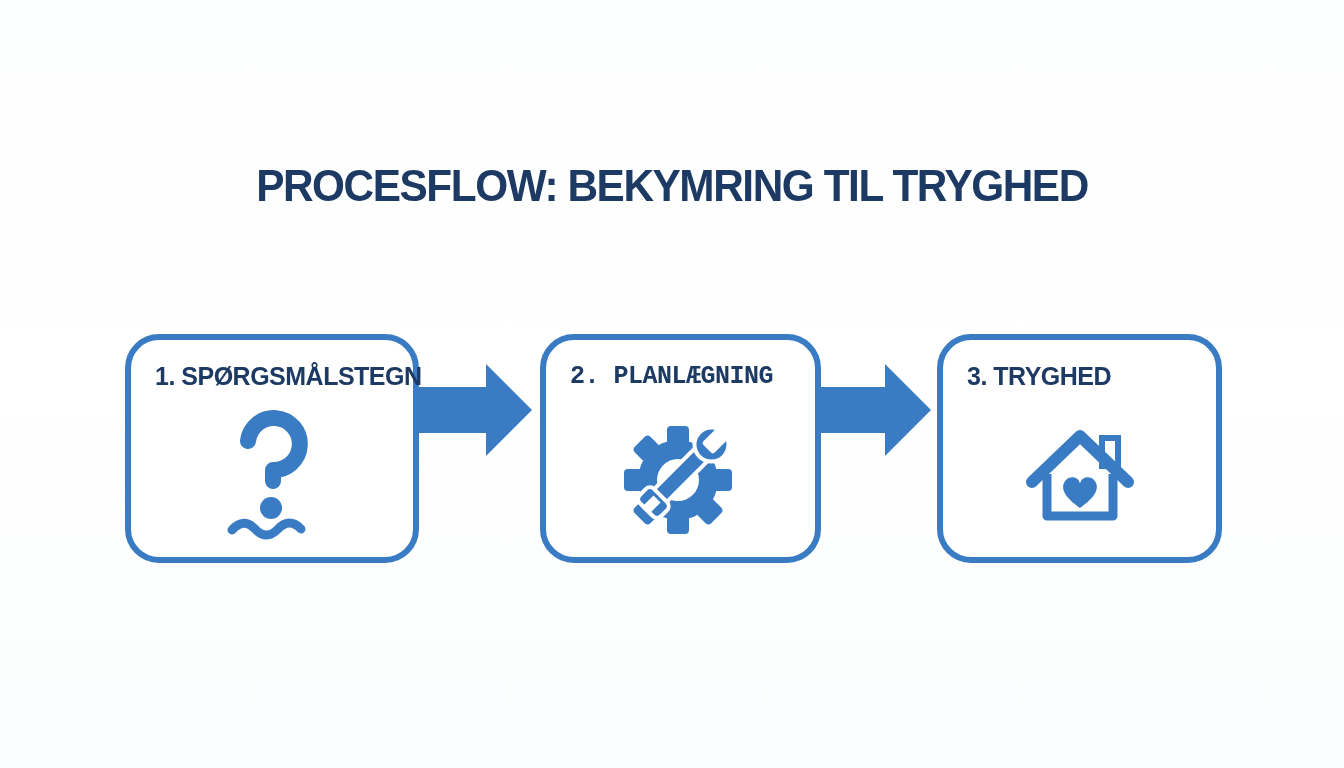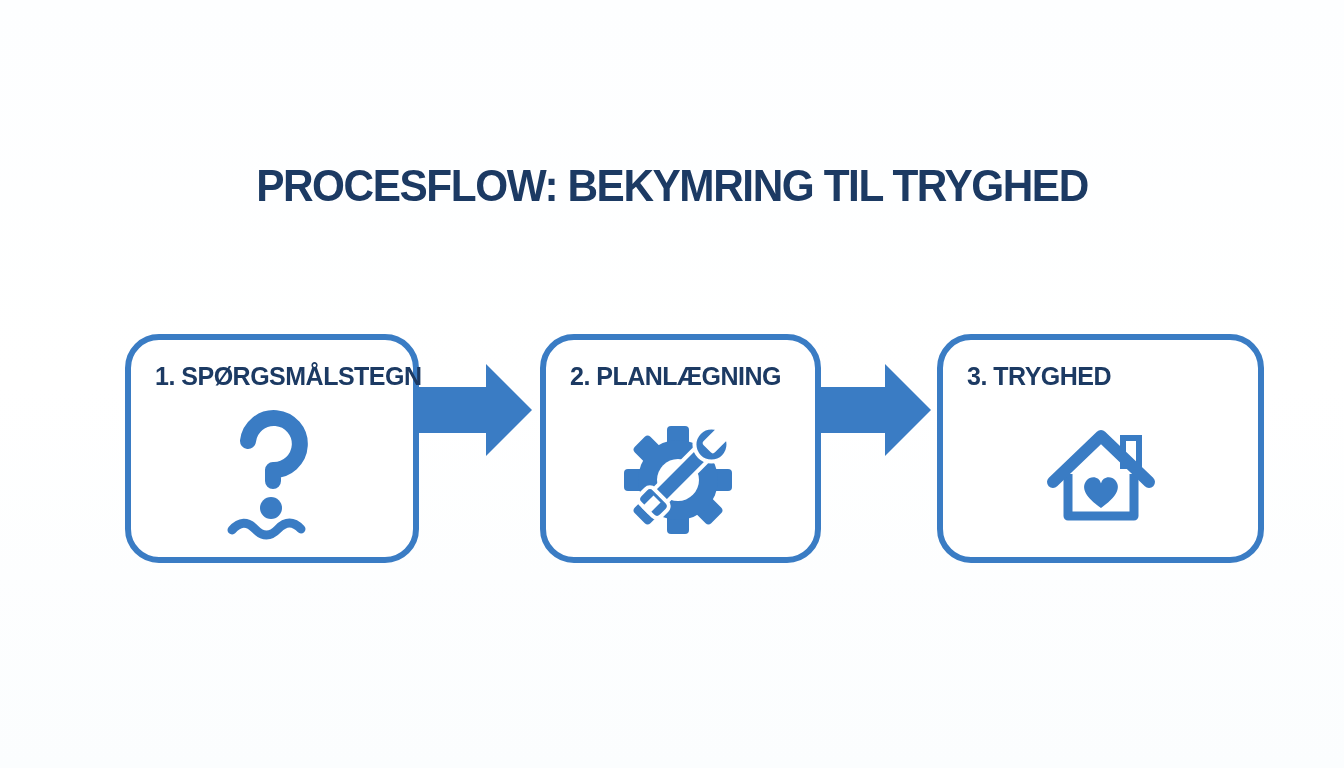--- a/index.html
+++ b/index.html
@@ -31,22 +31,22 @@
   .step{
     position:absolute;
     top:286px;
     height:229px;
     background:var(--box-bg);
     border:6px solid var(--blue);
     border-radius:34px;
     margin-top:48px;
   }
   .step-1{left:125px;width:294px;}
-  .step-2{left:540px;width:281px;}
-  .step-3{left:937px;width:327px;}
+  .step-2{left:540px;width:281px;font-family:Liberation Mono, monospace;}
+  .step-3{left:937px;width:285px;}
   .step-label{
     position:absolute;
     top:22px;left:24px;
     font-size:25px;
     font-weight:700;
     color:var(--navy);
     letter-spacing:-0.5px;
     white-space:nowrap;
   }
   .step-icon{

